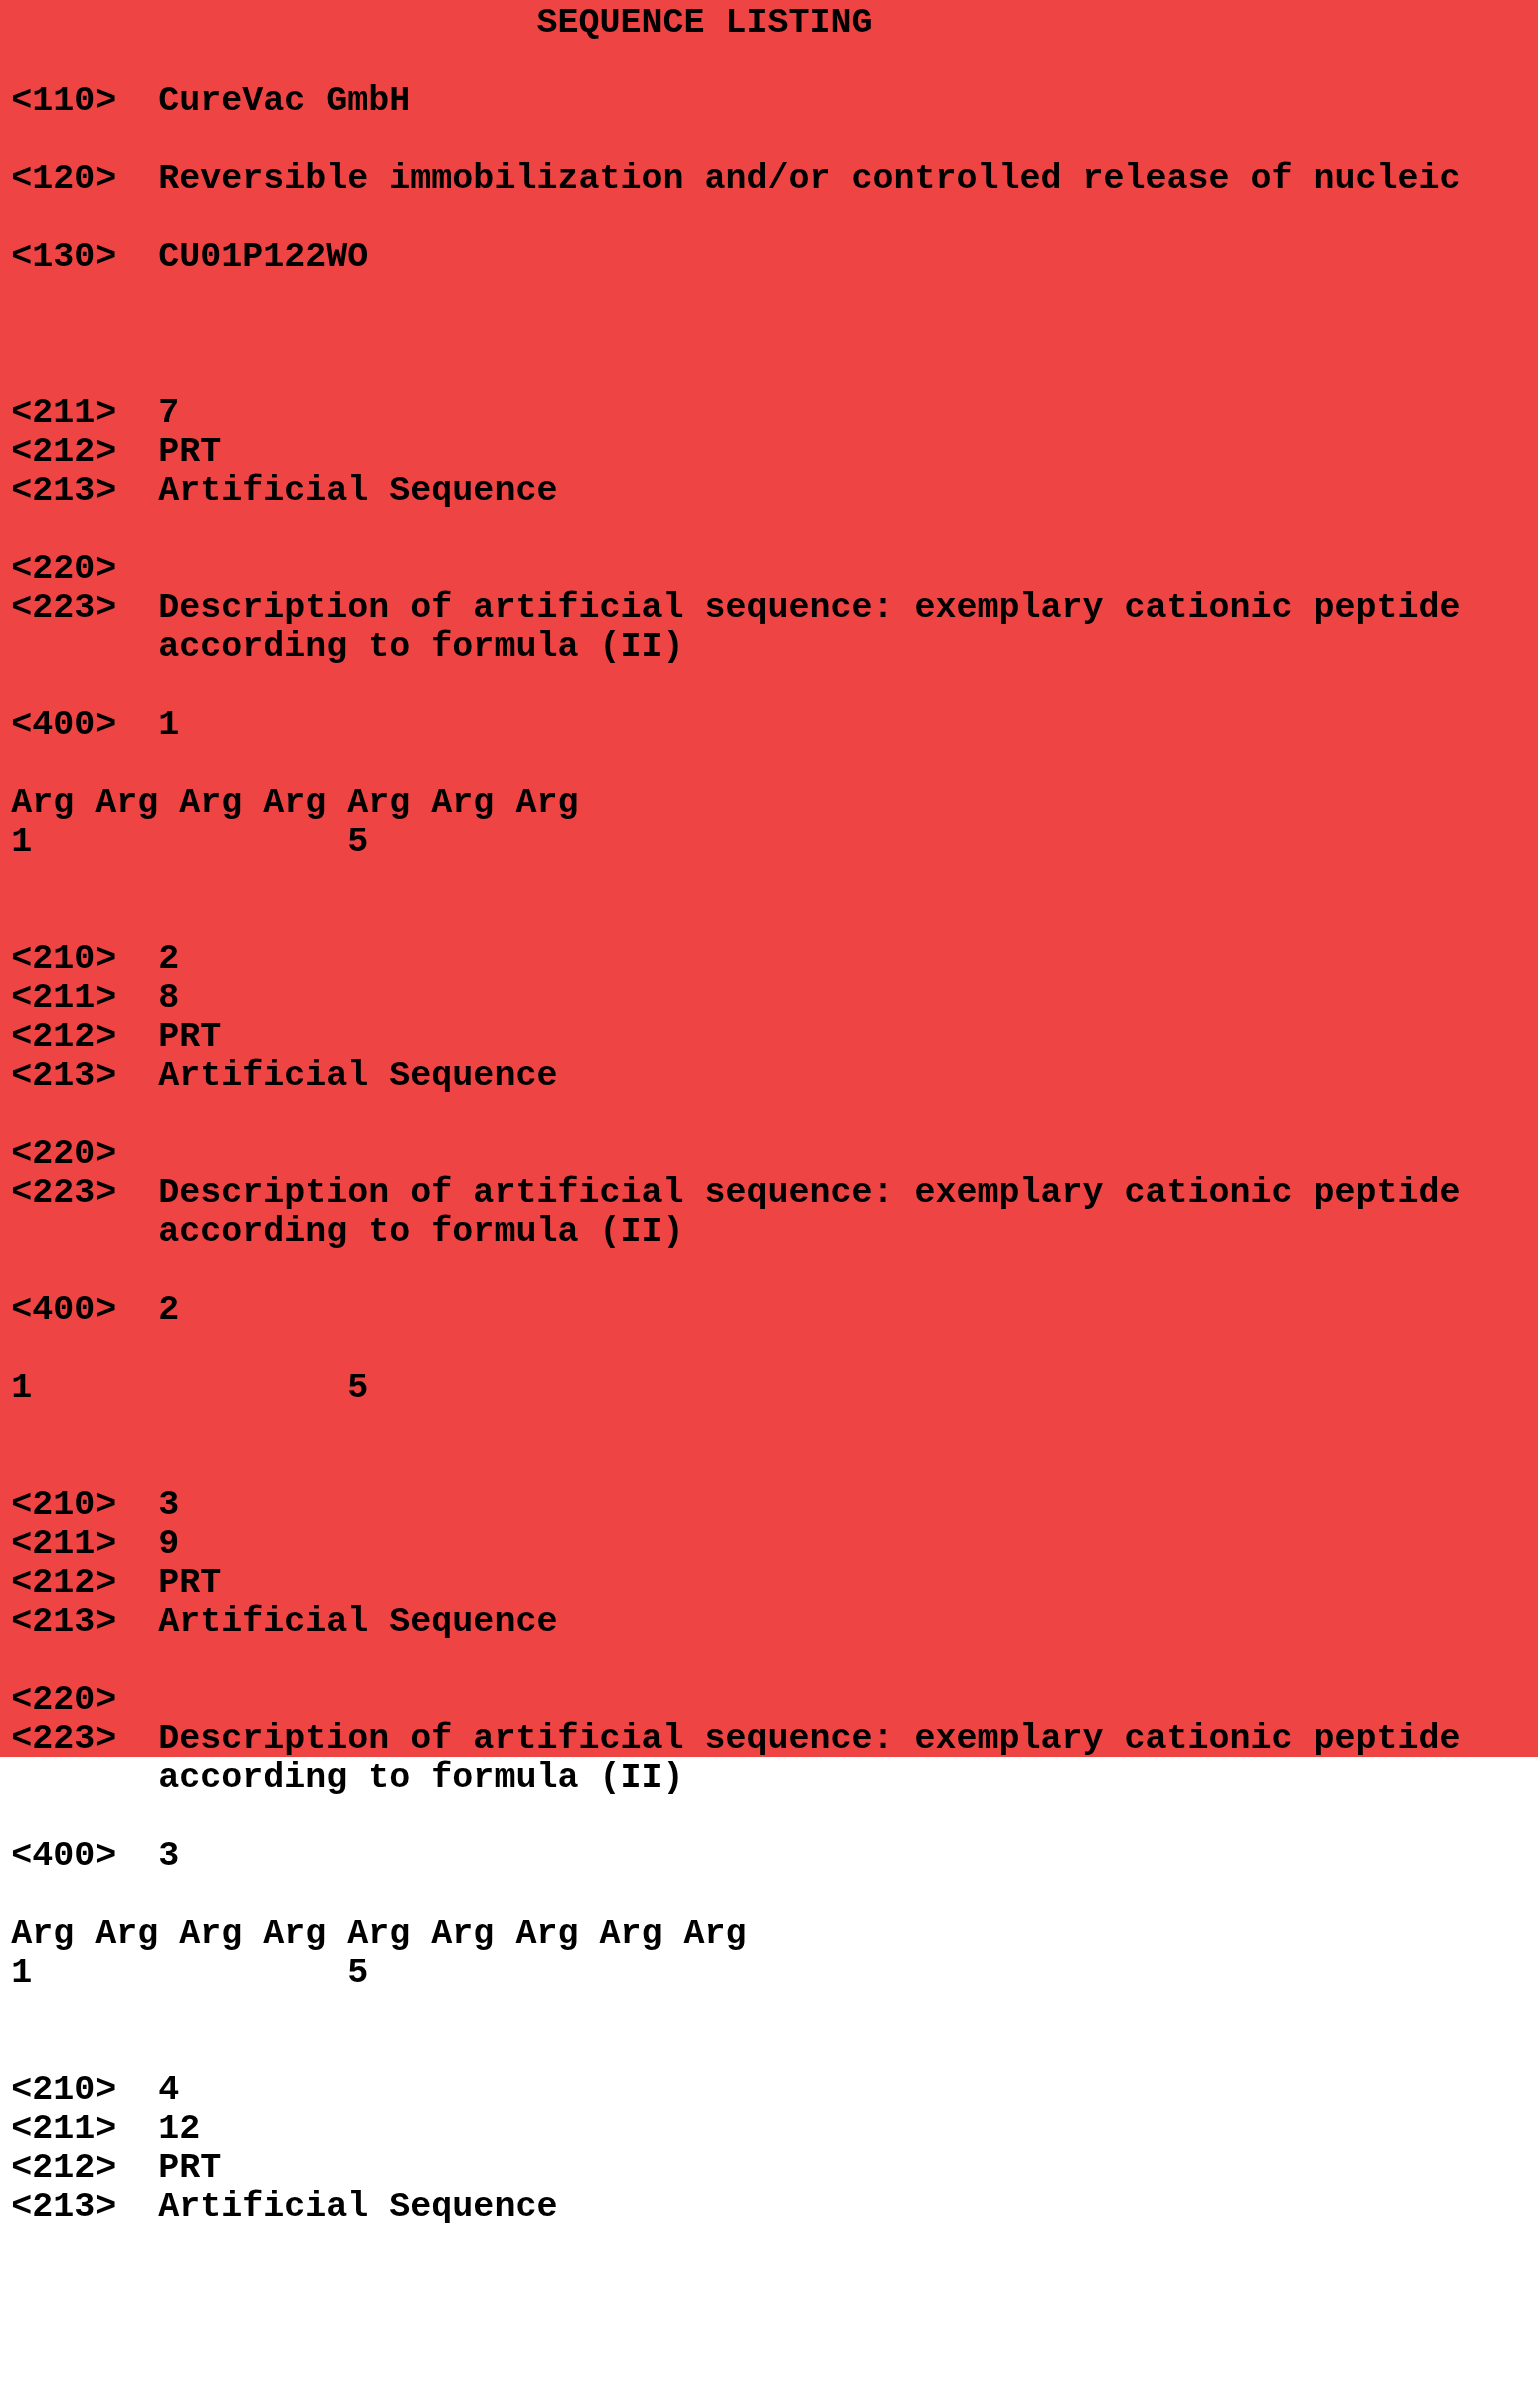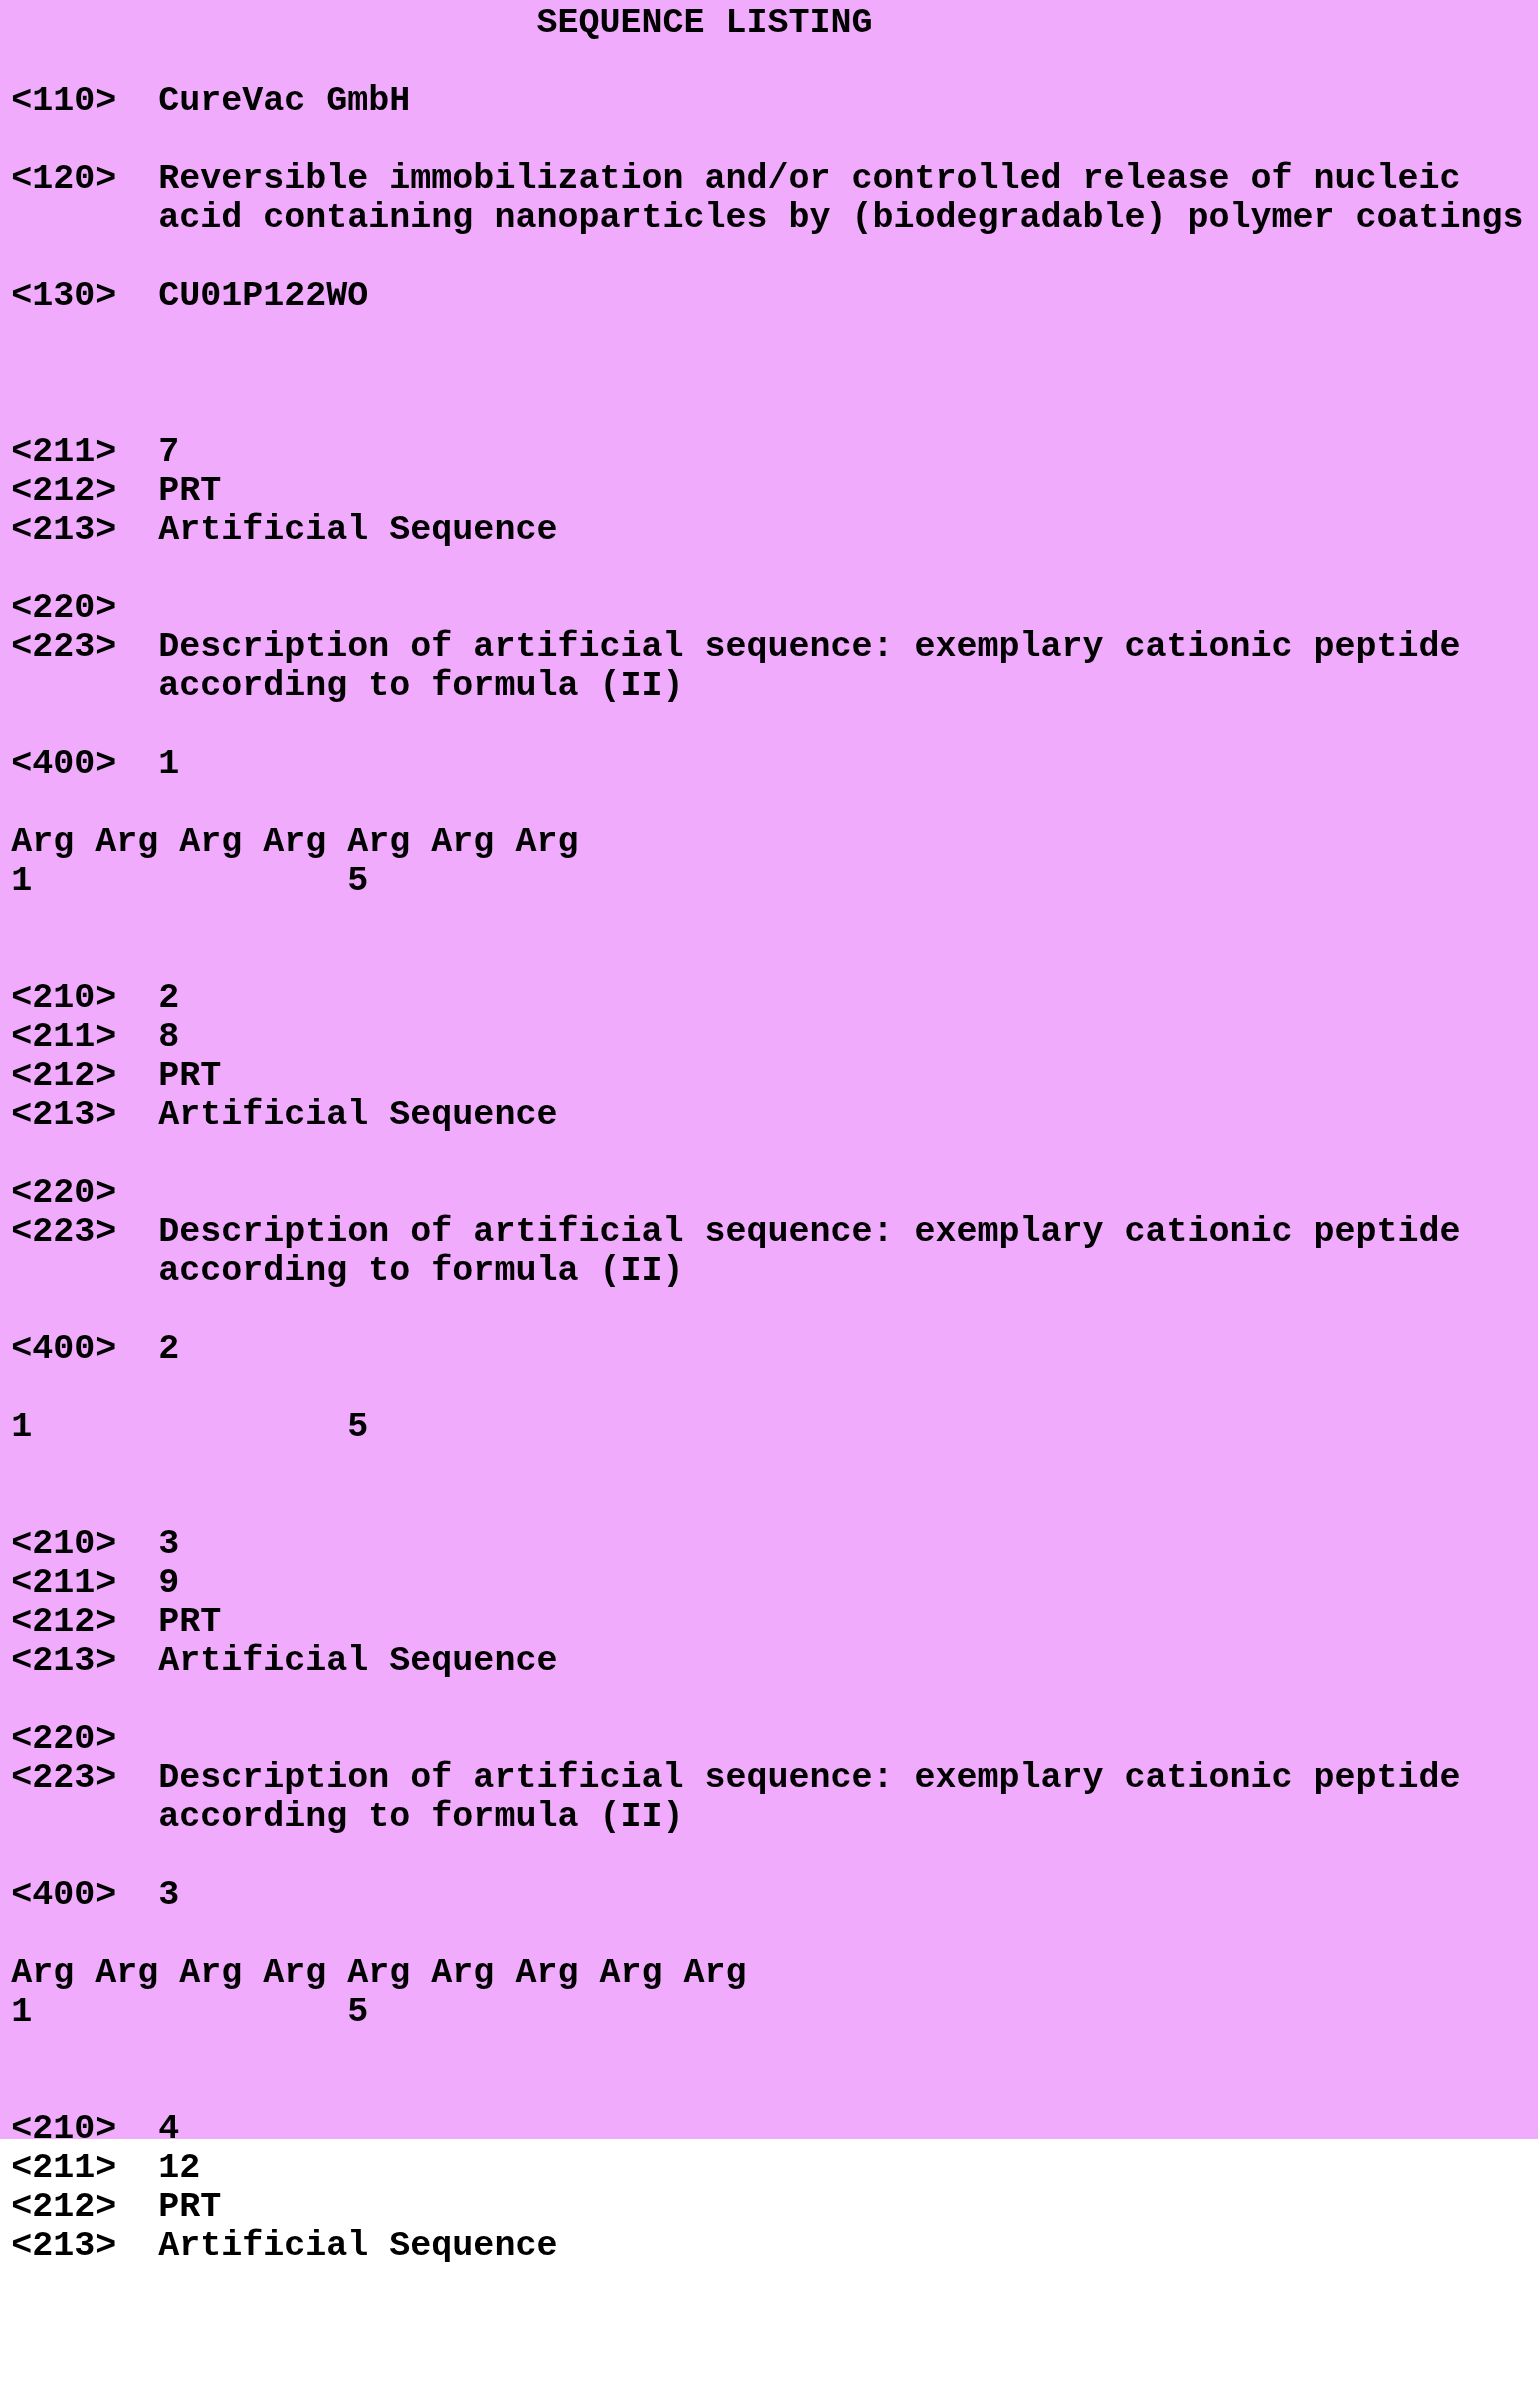--- a/index.html
+++ b/index.html
@@ -8,22 +8,22 @@
     background: #ffffff;
   }
   body {
     width: 1539px;
     height: 2389px;
     overflow: hidden;
   }
   .page {
     position: relative;
     width: 1539px;
-    height: 2139px;
-    background: #f0abfc;
+    height: 1757px;
+    background: #ef4444;
   }
   .doc {
     position: absolute;
     top: 3.5px;
     left: 11.3px;
     right: 0;
     font-family: "Liberation Mono", "DejaVu Sans Mono", monospace;
     font-weight: bold;
     font-size: 35px;
     line-height: 39px;
@@ -38,21 +38,20 @@
 </head>
 <body>
 
 <div class="page">
   <div class="doc">
       <div class="line">                         SEQUENCE LISTING</div>
       <div class="line"></div>
       <div class="line">&lt;110&gt;  CureVac GmbH</div>
       <div class="line"></div>
       <div class="line">&lt;120&gt;  Reversible immobilization and/or controlled release of nucleic</div>
-      <div class="line">       acid containing nanoparticles by (biodegradable) polymer coatings</div>
       <div class="line"></div>
       <div class="line">&lt;130&gt;  CU01P122WO</div>
       <div class="line"></div>
       <div class="line"></div>
       <div class="line"></div>
       <div class="line">&lt;211&gt;  7</div>
       <div class="line">&lt;212&gt;  PRT</div>
       <div class="line">&lt;213&gt;  Artificial Sequence</div>
       <div class="line"></div>
       <div class="line">&lt;220&gt;</div>

